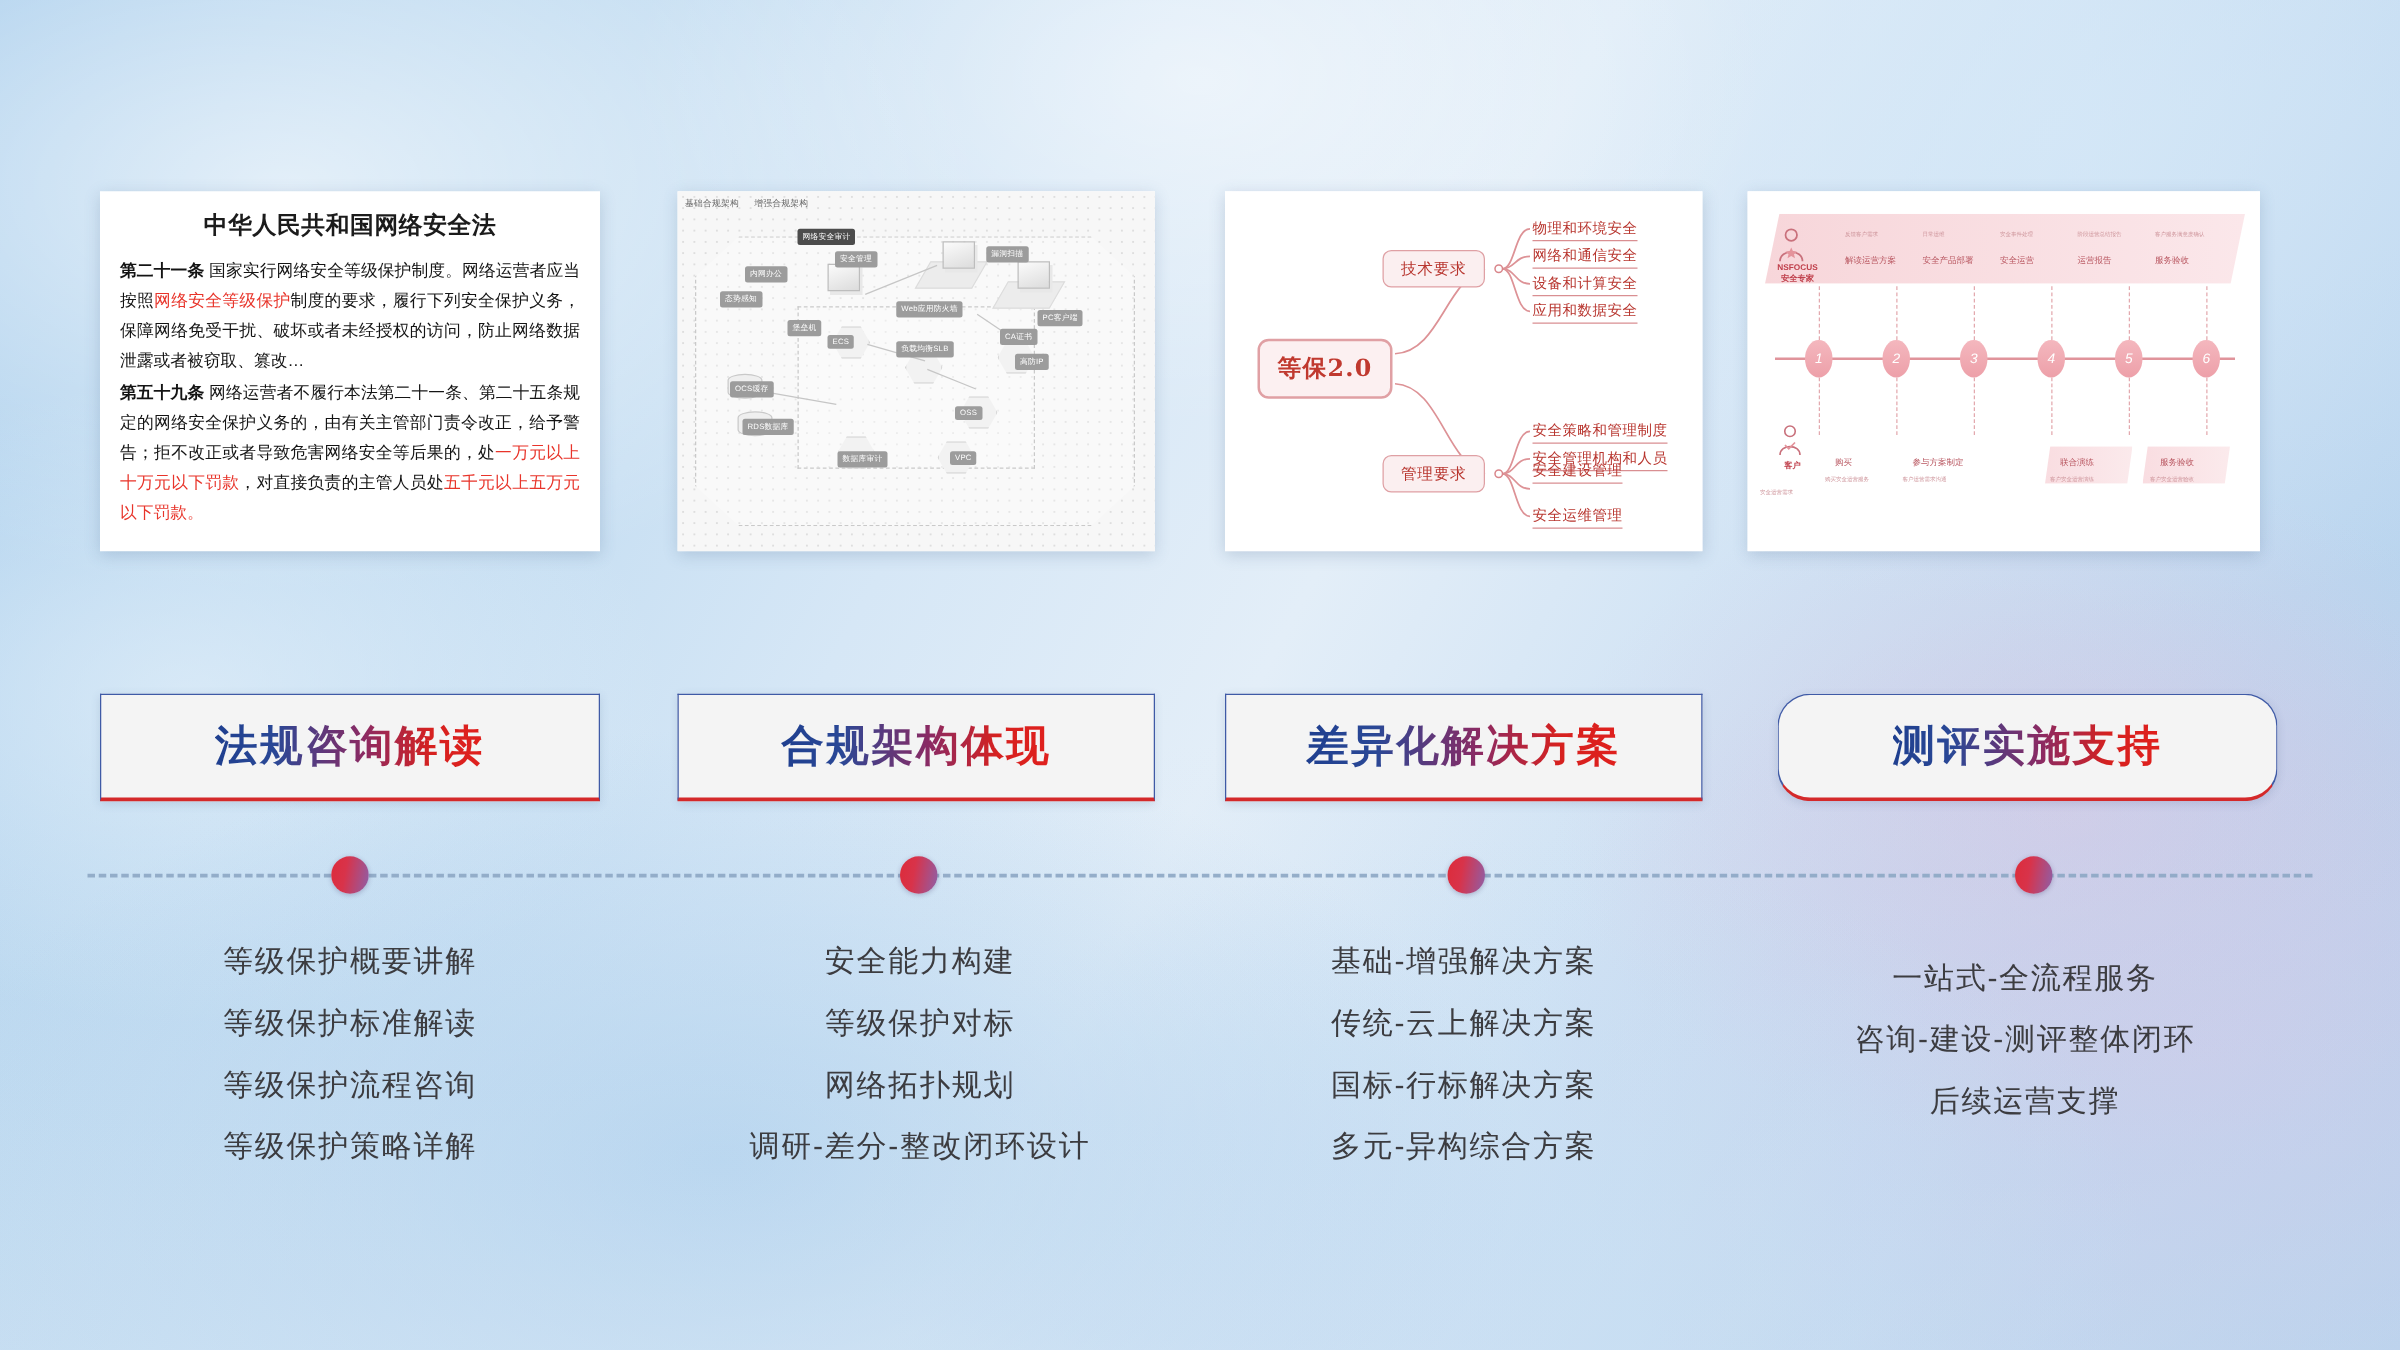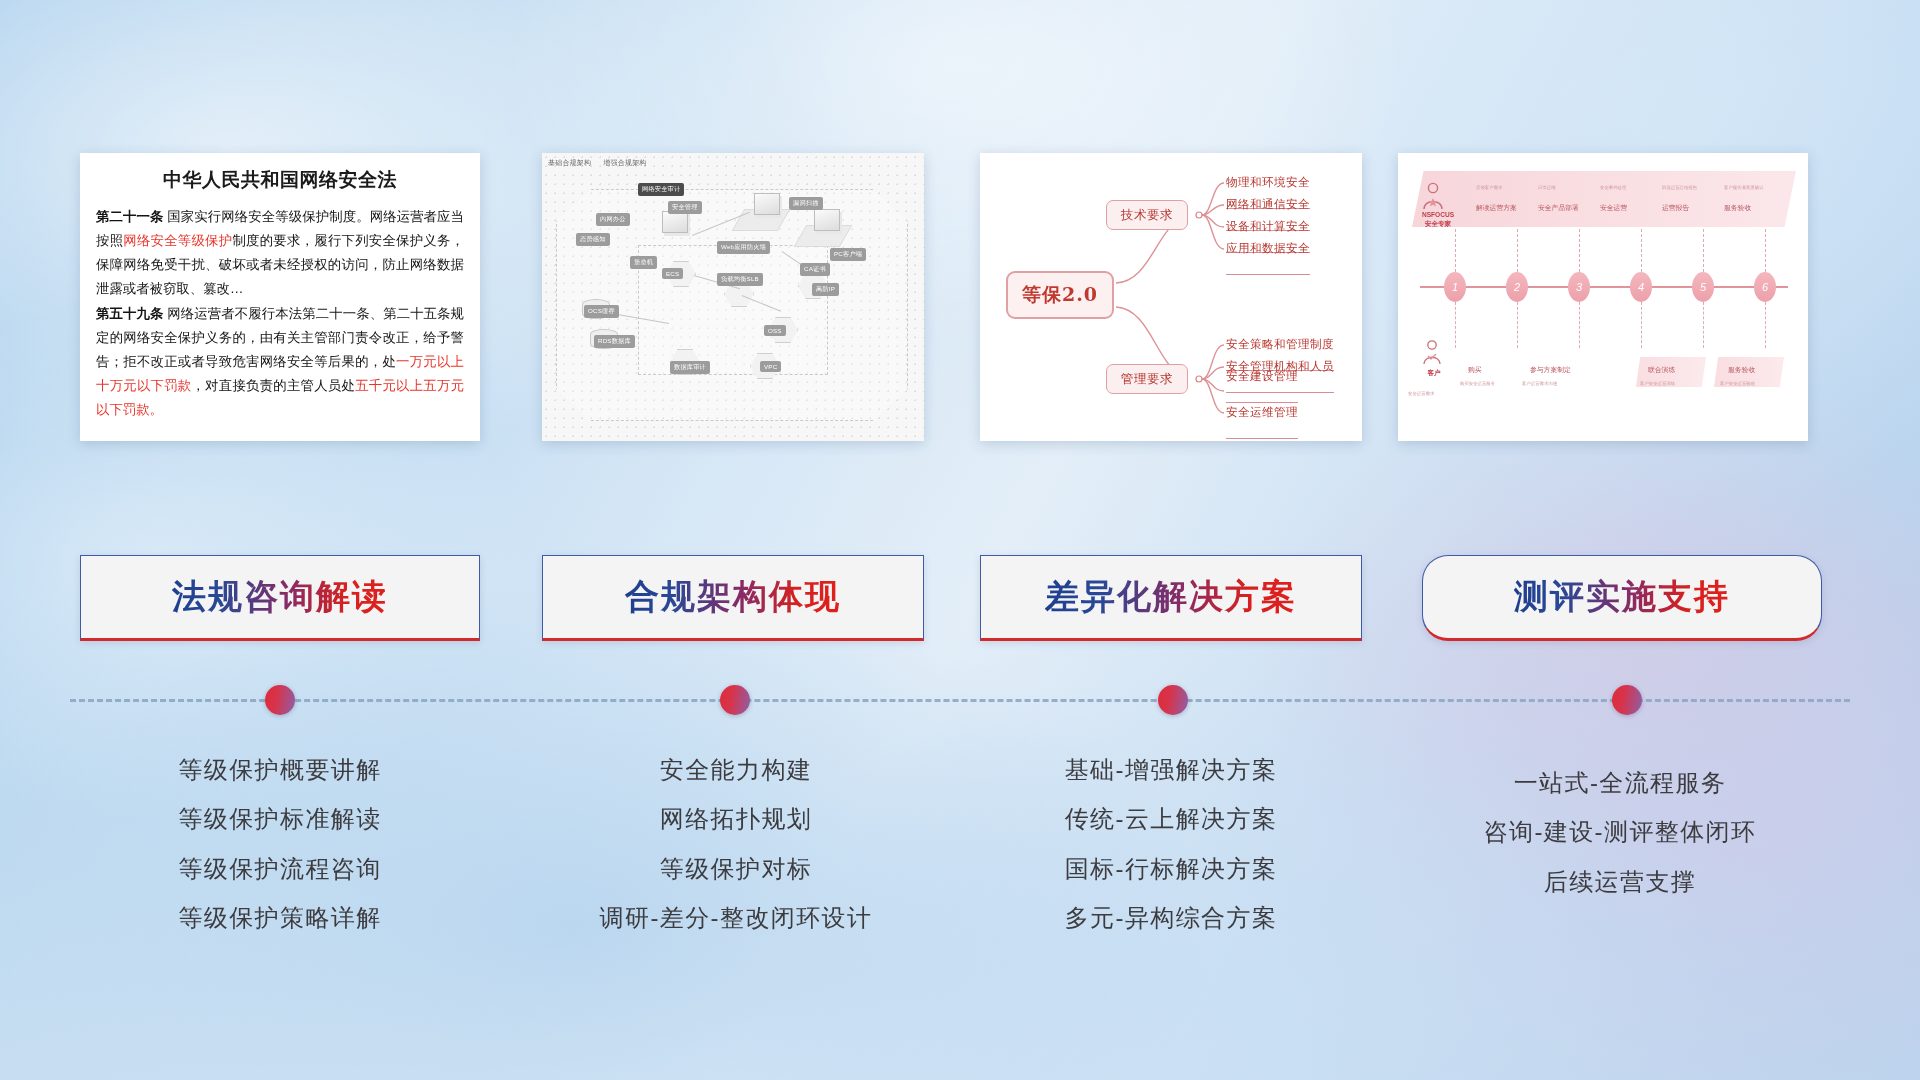--- a/index.html
+++ b/index.html
@@ -71,21 +71,21 @@
 
   
   .mind{position:relative;width:100%;height:100%;background:#fff;font-family:"DejaVu Serif","Liberation Serif",serif;}
   .root{position:absolute;left:26px;top:118px;width:108px;height:48px;border:2.5px solid #e0a0a4;
       background:#fcf0f1;border-radius:9px;display:flex;align-items:center;justify-content:center;
       color:#c0392f;font-size:19px;font-weight:600;letter-spacing:1px;}
   .br{position:absolute;width:82px;height:30px;border:1.6px solid #dfa0a4;background:#fbeff0;
       border-radius:7px;display:flex;align-items:center;justify-content:center;
       color:#b8362f;font-size:12.5px;letter-spacing:.6px;}
   .leaf{position:absolute;color:#b8362f;font-size:11.6px;letter-spacing:.4px;white-space:nowrap;
-      padding-bottom:18px;border-bottom:1.6px solid #d98f92;text-align:right;}
+      padding-bottom:2px;border-bottom:1.6px solid #d98f92;text-align:right;}
   .mind svg{position:absolute;inset:0;width:100%;height:100%;}
 
   
   .nsf{position:relative;width:100%;height:100%;background:#fff;}
   .ban{position:absolute;top:18px;left:14px;height:56px;width:384px;
      background:linear-gradient(90deg,#f7d6da,#fbe7ea);
      clip-path:polygon(3% 0,100% 0,97% 100%,0 100%);}
   .brand{position:absolute;left:12px;top:22px;text-align:center;color:#c0404c;
      font-size:6.6px;line-height:1.35;font-weight:700;}
   .axis{position:absolute;left:22px;top:133px;width:368px;height:2px;background:#e0949b;}
@@ -340,22 +340,22 @@
 
   <div class="lists">
     <div class="lst ls1" id="list-0">
         <div>等级保护概要讲解</div>
         <div>等级保护标准解读</div>
         <div>等级保护流程咨询</div>
         <div>等级保护策略详解</div>
       </div>
     <div class="lst ls2" id="list-1">
         <div>安全能力构建</div>
+        <div>等级保护对标</div>
         <div>网络拓扑规划</div>
-        <div>等级保护对标</div>
         <div>调研-差分-整改闭环设计</div>
       </div>
     <div class="lst ls3" id="list-2">
         <div>基础-增强解决方案</div>
         <div>传统-云上解决方案</div>
         <div>国标-行标解决方案</div>
         <div>多元-异构综合方案</div>
       </div>
     <div class="lst ls4" id="list-3">
         <div>一站式-全流程服务</div>

